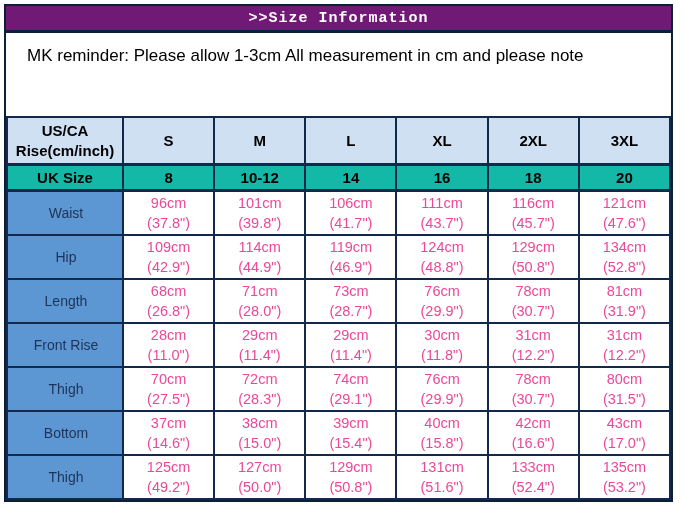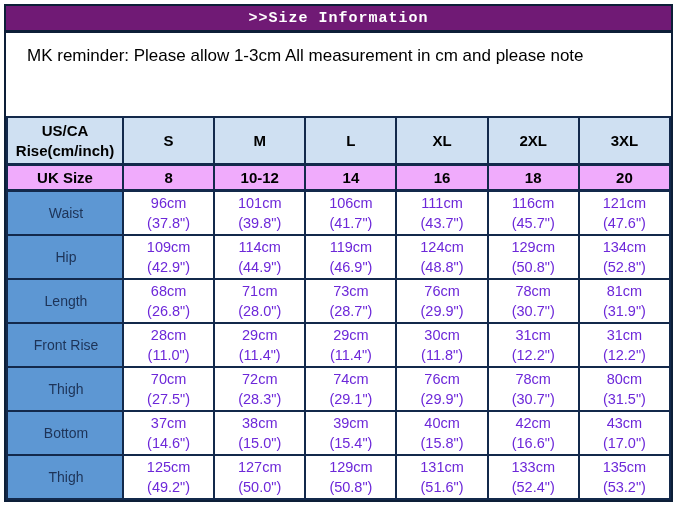--- a/index.html
+++ b/index.html
@@ -50,42 +50,42 @@
     background: #cfe0f2;
     color: #000000;
     font-size: 15px;
     font-weight: bold;
     height: 43px;
     text-align: center;
     border-bottom-width: 3px;
   }
   thead th div { line-height: 20px; }
   .size-row th, .size-row td {
-    background: #f0abfc;
+    background: #14b8a6;
     color: #000000;
     font-size: 15px;
     font-weight: bold;
     height: 21px;
     text-align: center;
   }
   #size-body tr:last-child th, #size-body tr:last-child td {
     border-bottom-width: 3px;
   }
   .measure-row { height: 42px; }
   .measure-row .mlabel {
     background: #5d97d3;
     color: #1d3357;
     font-size: 14px;
     font-weight: normal;
     text-align: center;
     padding-left: 3px;
   }
   .measure-row td.dcell {
     background: #ffffff;
-    color: #6d28d9;
+    color: #ec4899;
     font-size: 14.5px;
     text-align: center;
   }
   .measure-row td.dcell div { line-height: 20px; }
 </style>
 </head>
 <body>
 
 <div class="panel">
   <div class="title-bar">

